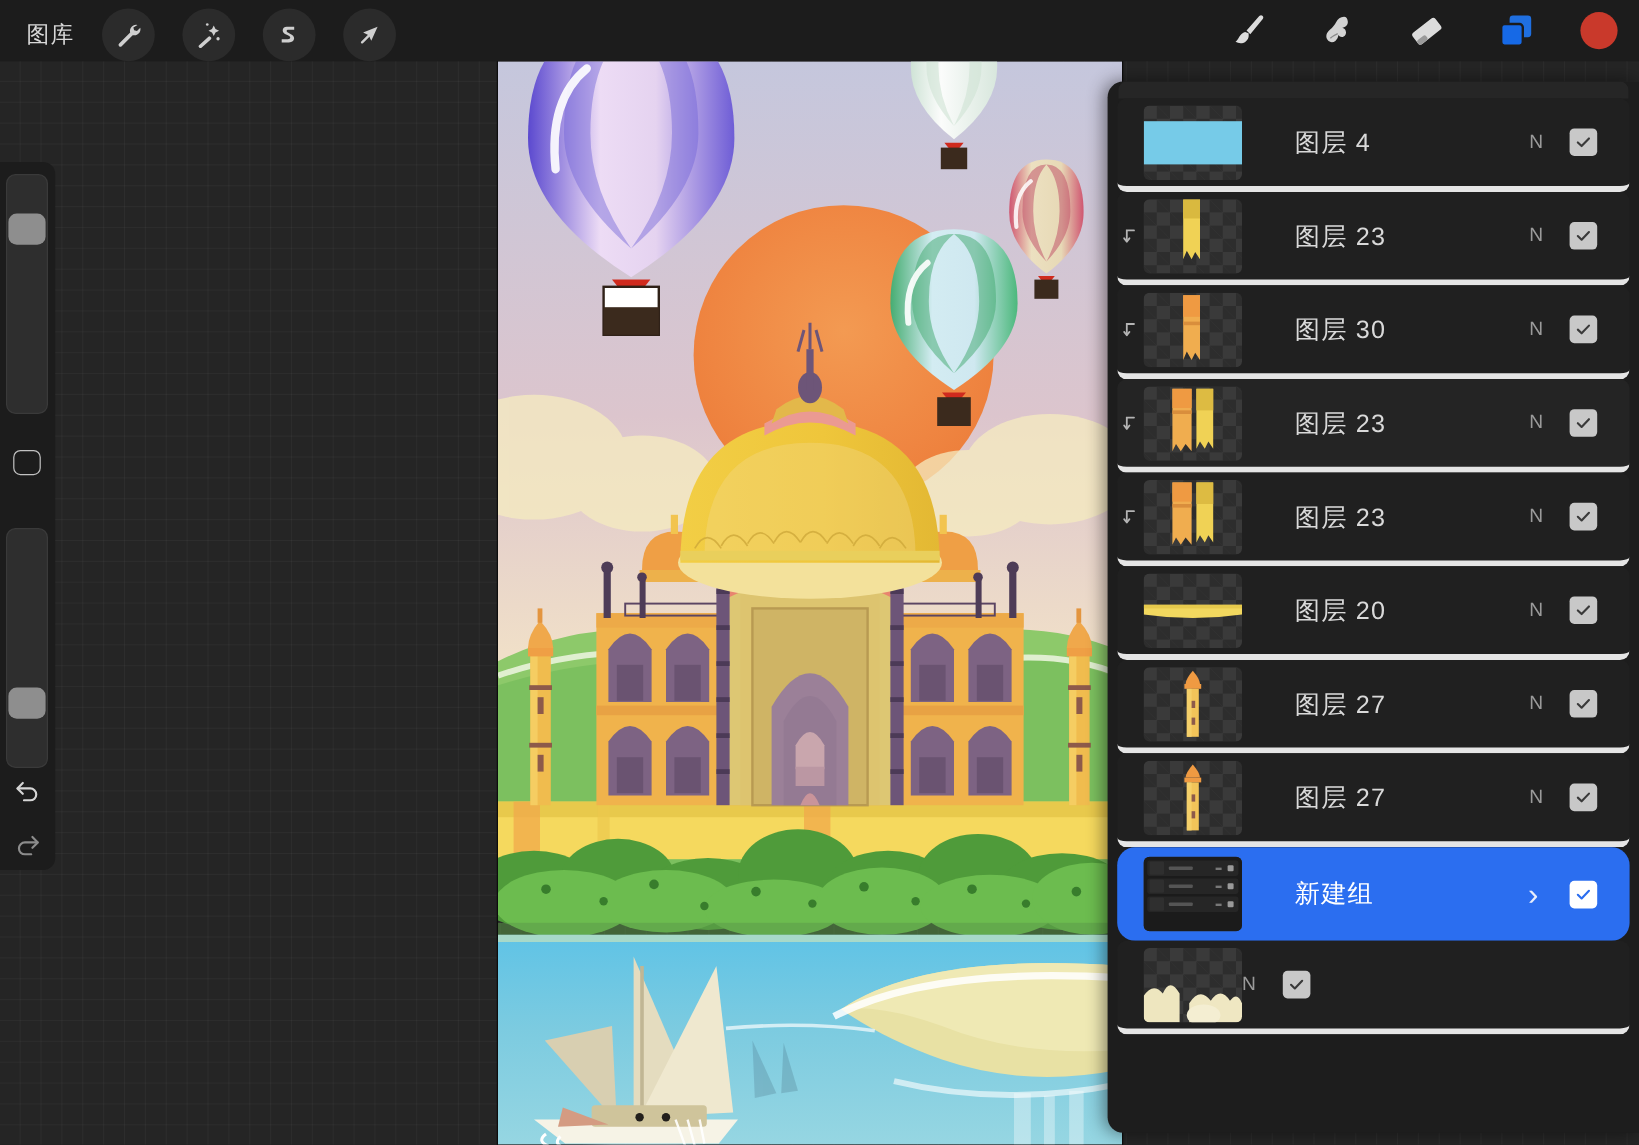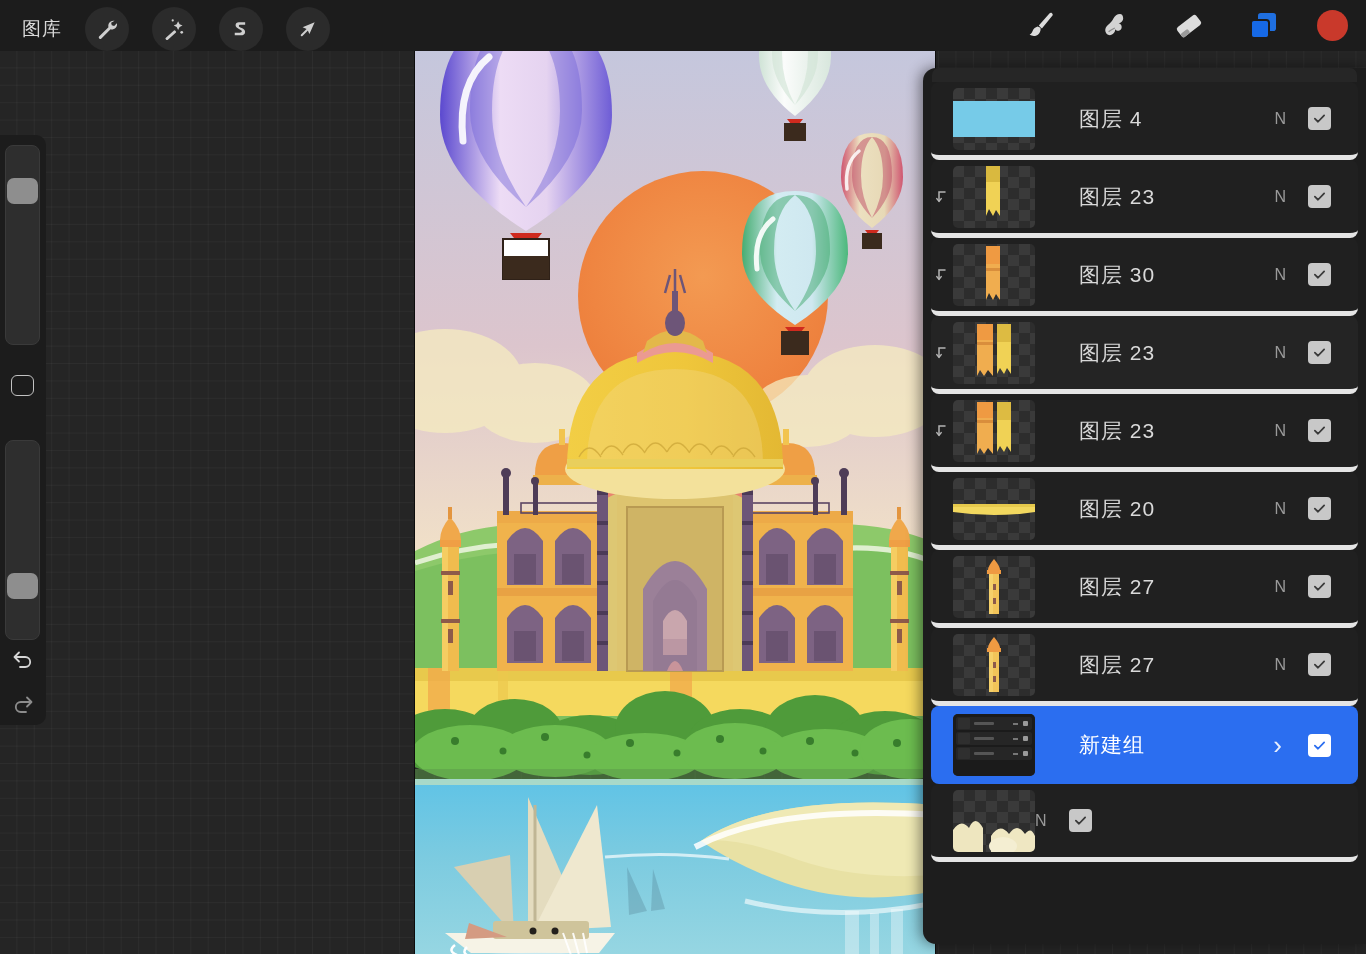--- a/index.html
+++ b/index.html
@@ -133,21 +133,21 @@
     position: relative;
     display: flex; align-items: center;
     height: 78px;
     margin: 0 8px 0 8px;
     border-radius: 8px;
     background: #202020;
     border-bottom: 5px solid #e5e5e5;
     cursor: pointer;
   }
   .row.alt { background: #242424; }
-  .row.selected { background: #2b6ef0; border-bottom: none; }
+  .row.selected { background: #2b6ef0; border-bottom: none; border-radius: 15px; }
   .clip-ind {
     width: 22px; flex: 0 0 22px;
     display: flex; align-items: center; justify-content: center;
     color: #b4b4b4; font-size: 15px;
   }
   .clip-ind.empty { visibility: hidden; }
   .thumb-box {
     flex: 0 0 82px; width: 82px; height: 62px;
     border-radius: 5px; overflow: hidden; position: relative;
     background-color: #3a3a3a;

